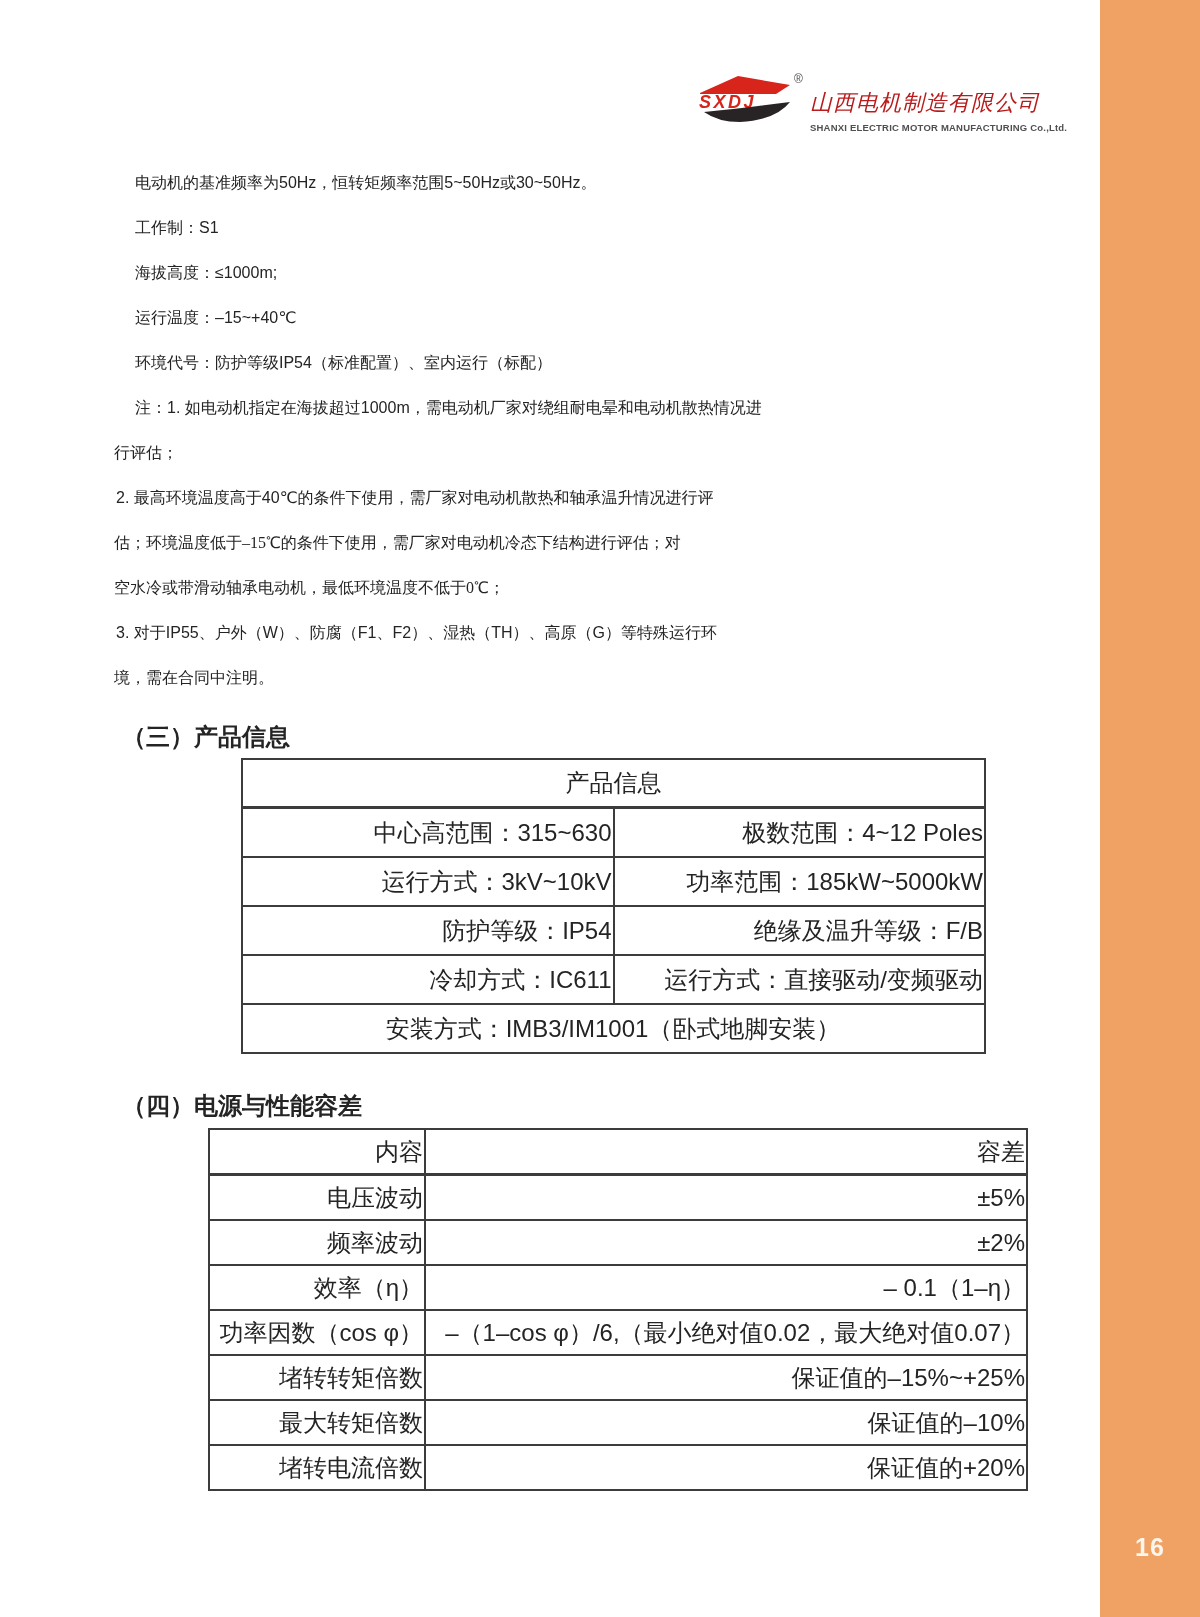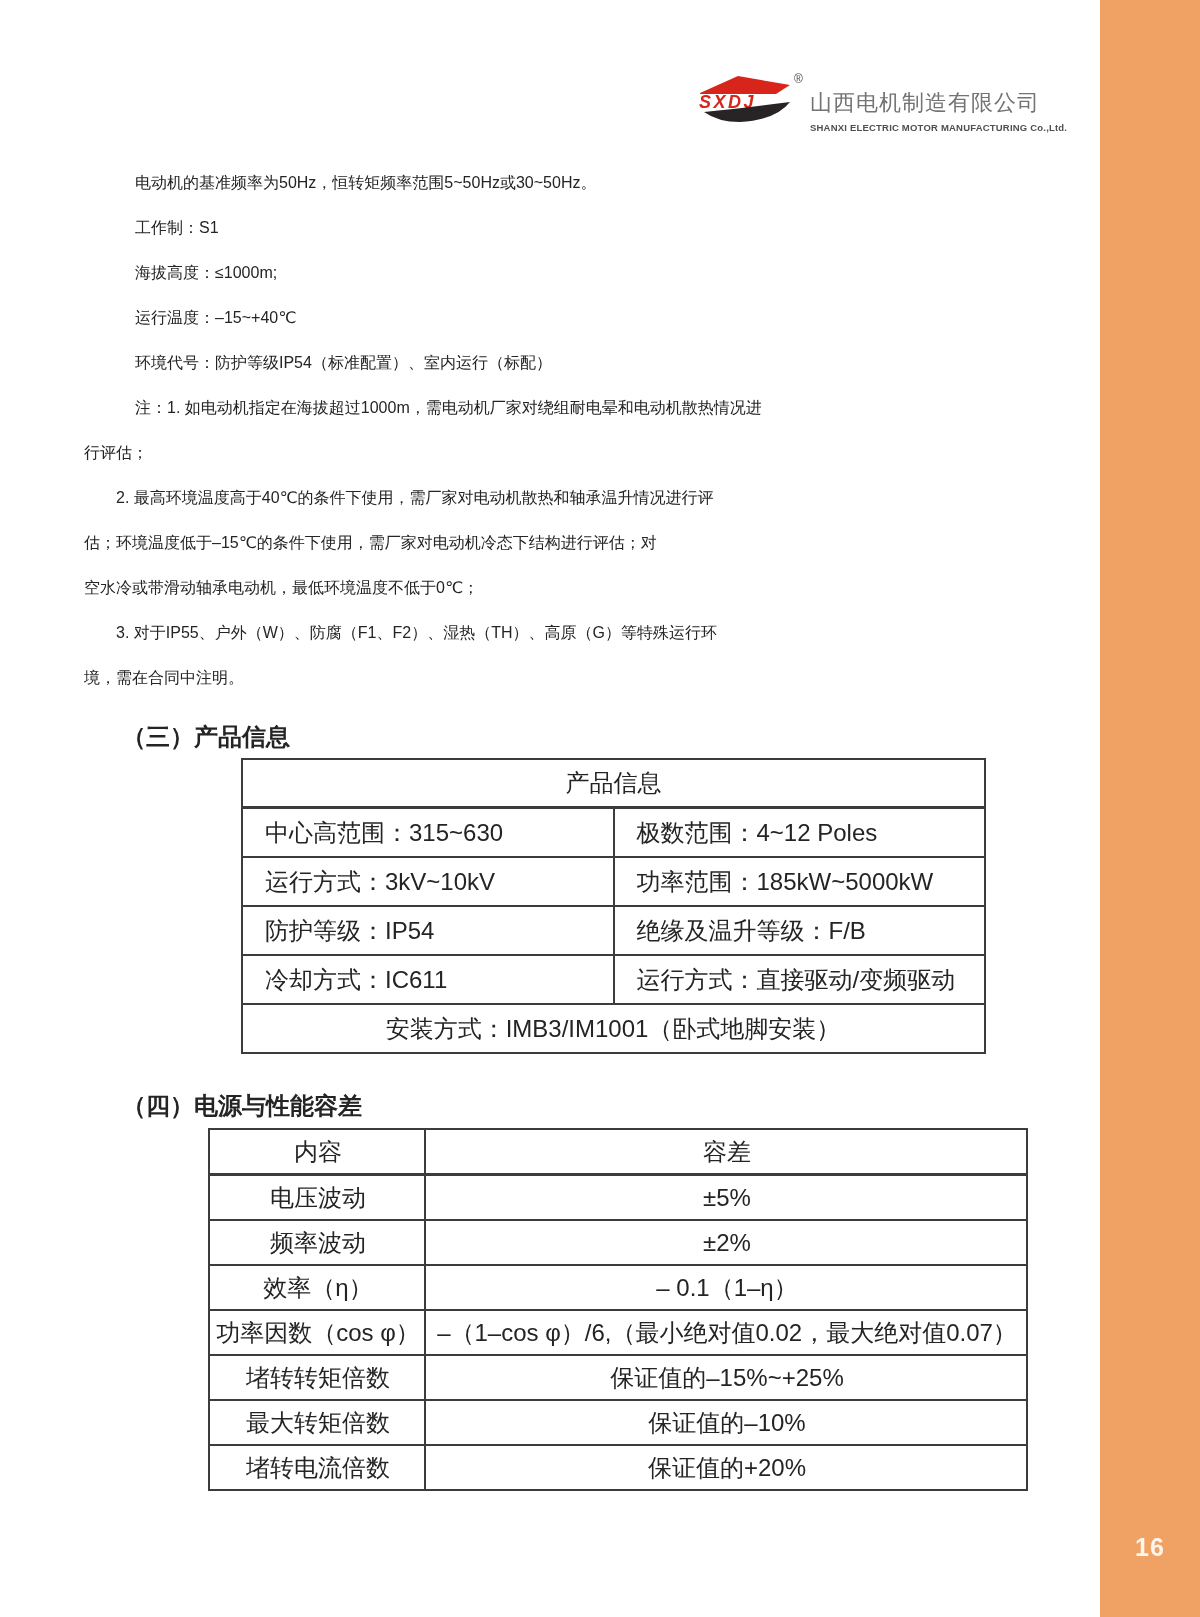--- a/index.html
+++ b/index.html
@@ -10,41 +10,41 @@
   }
   
   .accent-band{position:absolute;top:0;right:0;width:100px;height:1617px;background:#F0A264;}
   .page-num{position:absolute;bottom:55px;left:0;width:100%;text-align:center;
     color:#FDF6EC;font-size:25px;font-weight:bold;letter-spacing:1px;}
   
   .logo-wrap{position:absolute;left:698px;top:74px;width:360px;height:60px;}
   .logo-mark{position:absolute;left:0;top:0;}
   .reg-mark{position:absolute;left:96px;top:-2px;font-size:12px;color:#4F4F4F;}
   .co-text{position:absolute;left:112px;top:14px;white-space:nowrap;}
-  .co-cn{font-size:22px;color:#737373;letter-spacing:1px;}
+  .co-cn{font-size:22px;color:#b91c1c;letter-spacing:1px;font-style:italic;}
   .co-en{font-size:9.5px;font-weight:bold;color:#4F4F4F;letter-spacing:0.2px;margin-top:4px;}
   
   .textblock{position:absolute;left:0;top:160px;width:1100px;}
   .line{height:45px;line-height:45px;font-size:16px;white-space:nowrap;}
   .ind0{padding-left:135px;}
   .ind1{padding-left:116px;}
-  .ind2{padding-left:84px;}
+  .ind2{padding-left:114px;font-family:Liberation Serif, serif;}
   
   .sec-head{position:absolute;left:122px;font-size:24px;font-weight:bold;white-space:nowrap;margin-top:19px;}
   .sec-3{top:702px;}
   .sec-4{top:1071px;}
   
   table{border-collapse:collapse;table-layout:fixed;position:absolute;font-size:24px;margin-left:20px;}
   td,th{border:2px solid #3C3C3C;font-weight:normal;vertical-align:middle;overflow:hidden;white-space:nowrap;}
   .t1{left:221px;top:758px;width:745px;}
   .t1 th{height:44px;text-align:center;border-bottom-width:3px;}
-  .t1 td{height:45px;padding-left:22px;text-align:left;}
+  .t1 td{height:45px;padding-left:22px;text-align:right;}
   .t1 .full td{text-align:center;padding-left:0;}
   .t2{left:188px;top:1128px;width:820px;}
-  .t2 td{height:41px;padding-left:3px;text-align:center;}
+  .t2 td{height:41px;padding-left:3px;text-align:right;}
   .t2 .head td{border-bottom-width:3px;}
 </style>
 </head>
 <body>
 
 <div class="accent-band">
   <div class="page-num">16</div>
 </div>
 
 <div class="logo-wrap">

